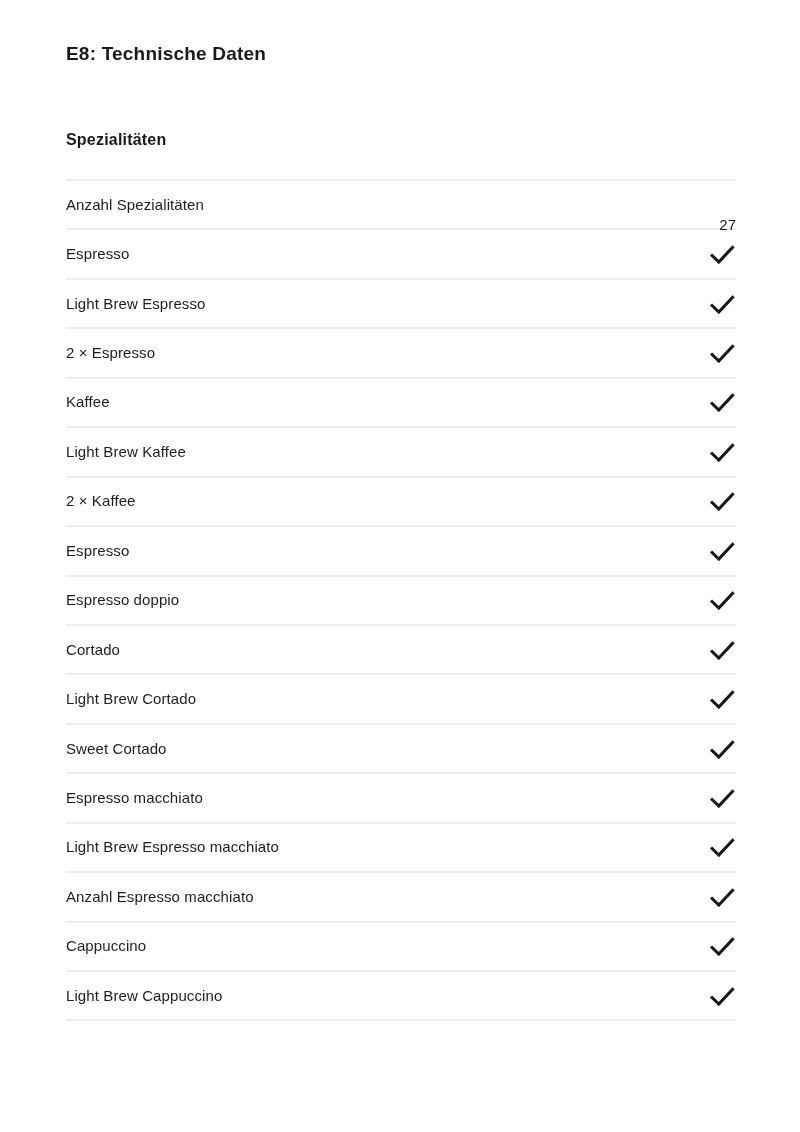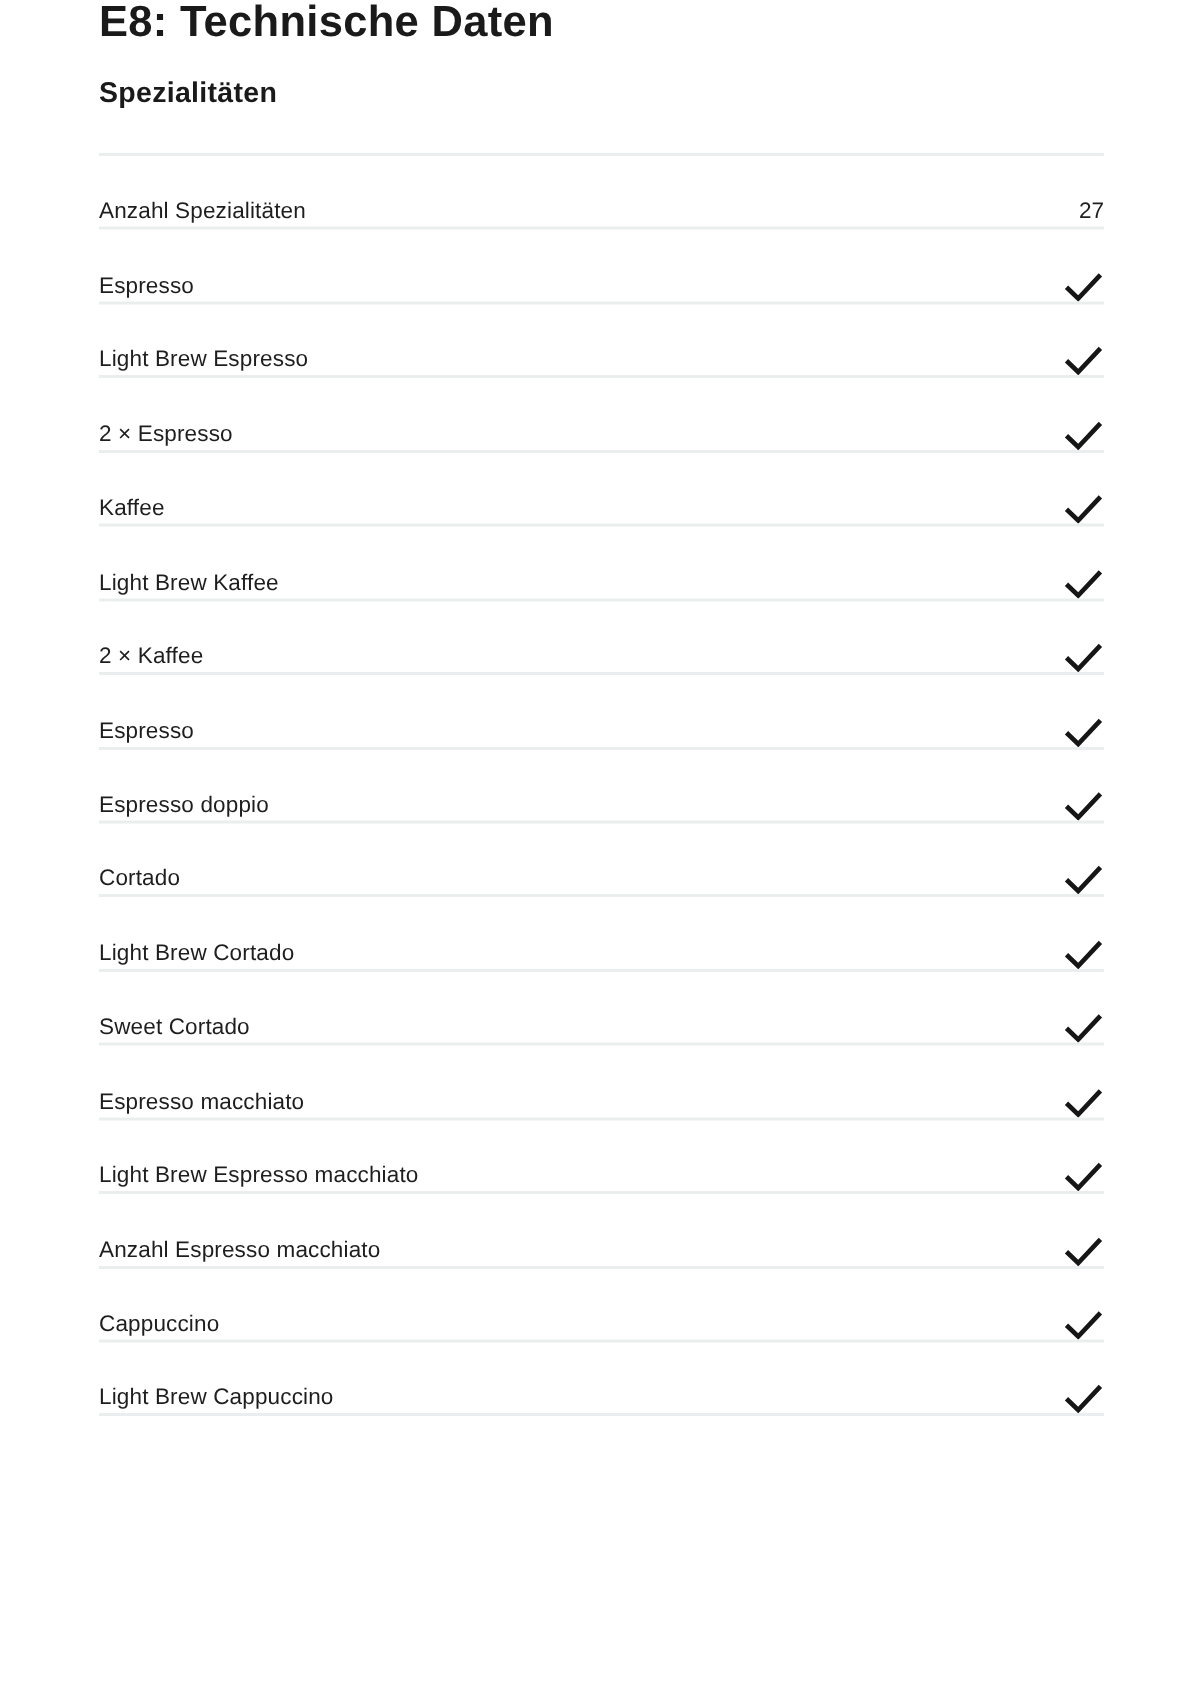--- a/index.html
+++ b/index.html
@@ -7,41 +7,42 @@
     --heading:#1a1a1a;
     --text:#1e1e1e;
     --divider:#ebeeee;
     --check:#161616;
   }
   *{margin:0;padding:0;box-sizing:border-box;}
   html,body{width:800px;height:1132px;background:var(--bg);overflow:hidden;}
   body{font-family:"Liberation Sans","DejaVu Sans",sans-serif;color:var(--text);}
   .page{width:800px;height:1132px;padding:0 64px 0 66px;background:var(--bg);}
   .page-title{
-    font-size:29px;
+    padding-top:39px;
+    font-size:19px;
     line-height:30px;
     font-weight:700;
     letter-spacing:.2px;
     color:var(--heading);
   }
   .section-heading{
-    margin-top:20px;
-    font-size:19px;
+    margin-top:58px;
+    font-size:16px;
     line-height:25px;
     font-weight:700;
     letter-spacing:.2px;
     color:var(--heading);
   }
   .spec-table{
     margin-top:27px;
     border-top:2px solid var(--divider);
   }
   .spec-row{
     display:flex;
-    align-items:flex-end;
+    align-items:center;
     height:49.44px;
     border-bottom:2px solid var(--divider);
   }
   .row-label{
     font-size:15px;
     line-height:20px;
     color:var(--text);
     letter-spacing:.1px;
   }
   .row-value{

